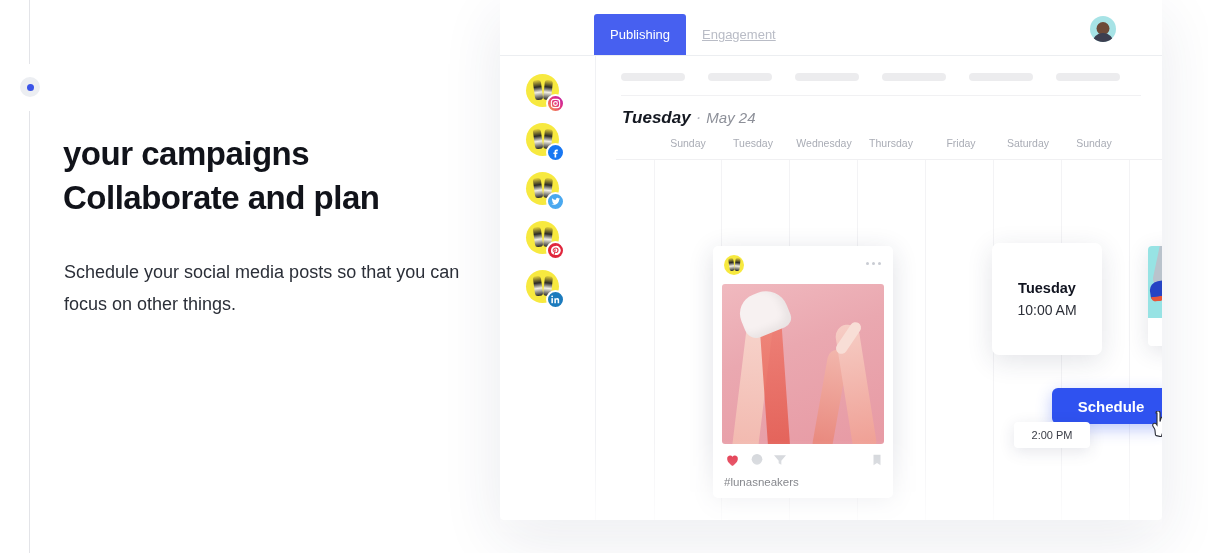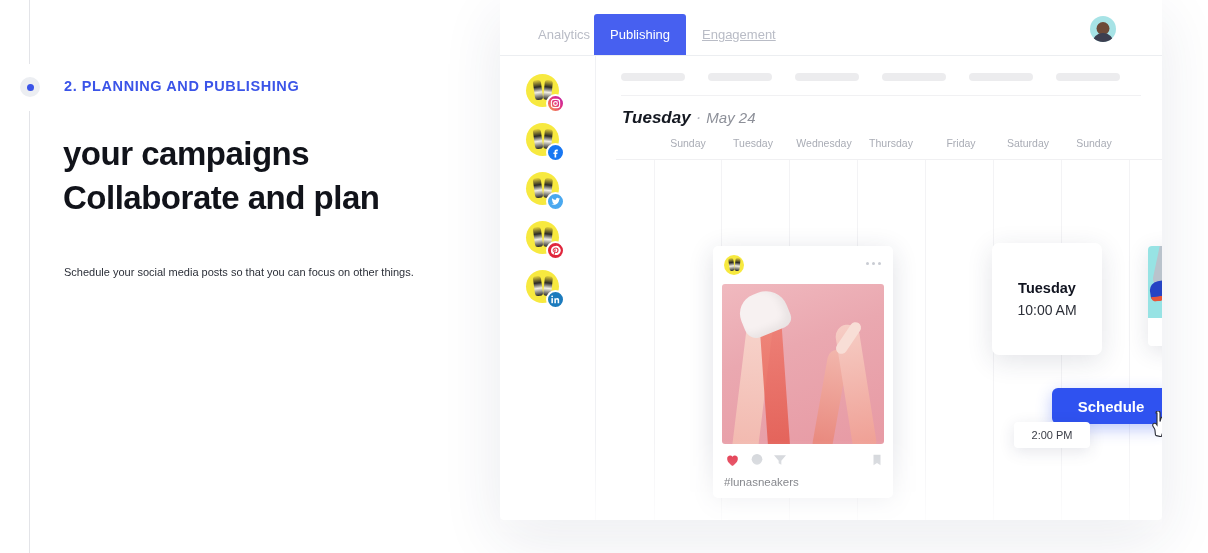--- a/index.html
+++ b/index.html
@@ -31,21 +31,21 @@
     font-size:14.5px; font-weight:bold; letter-spacing:.04em;
     color:#3b54e8; text-transform:uppercase;
   }
   .headline {
     position:absolute; left:63px; top:132px; width:420px;
     font-size:33px; line-height:44px; font-weight:bold;
     color:#11131a; letter-spacing:-.015em;
   }
   .bodytext {
     position:absolute; left:64px; top:256px; width:410px;
-    font-size:11px; line-height:32px; color:#2b2f38;
+    font-size:18px; line-height:32px; color:#2b2f38;
   }
 
   
   .app {
     position:absolute; left:500px; top:0; width:662px; height:553px;
     background:#ffffff;
     -webkit-mask-image: linear-gradient(to bottom, #000 0, #000 440px, rgba(0,0,0,0) 545px);
     mask-image: linear-gradient(to bottom, #000 0, #000 440px, rgba(0,0,0,0) 545px);
   }
   .app-shadow {
@@ -265,32 +265,30 @@
 <body>
 
 <div class="stage">
 
   <div class="rail-line-top"></div>
   <div class="rail-dot">
       <i></i>
     </div>
   <div class="rail-line-bottom"></div>
 
-  <div class="eyebrow">2. PLANNING AND PUBLISHING</div>
   <div class="headline">
     <div>your campaigns</div>
     <div>Collaborate and plan</div>
   </div>
   <div class="bodytext">Schedule your social media posts so that you can focus on other things.</div>
 
   <div class="app-shadow"></div>
   <div class="app">
 
     <div class="tabbar">
-      <div class="tab tab-analytics">Analytics</div>
       <div class="tab tab-publishing">Publishing</div>
       <div class="tab tab-engagement">Engagement</div>
       <div class="tabbar-underline"></div>
       <div class="avatar-top">
         <div class="face"></div>
           <div class="body"></div>
       </div>
     </div>
 
     <div class="iconcol">

